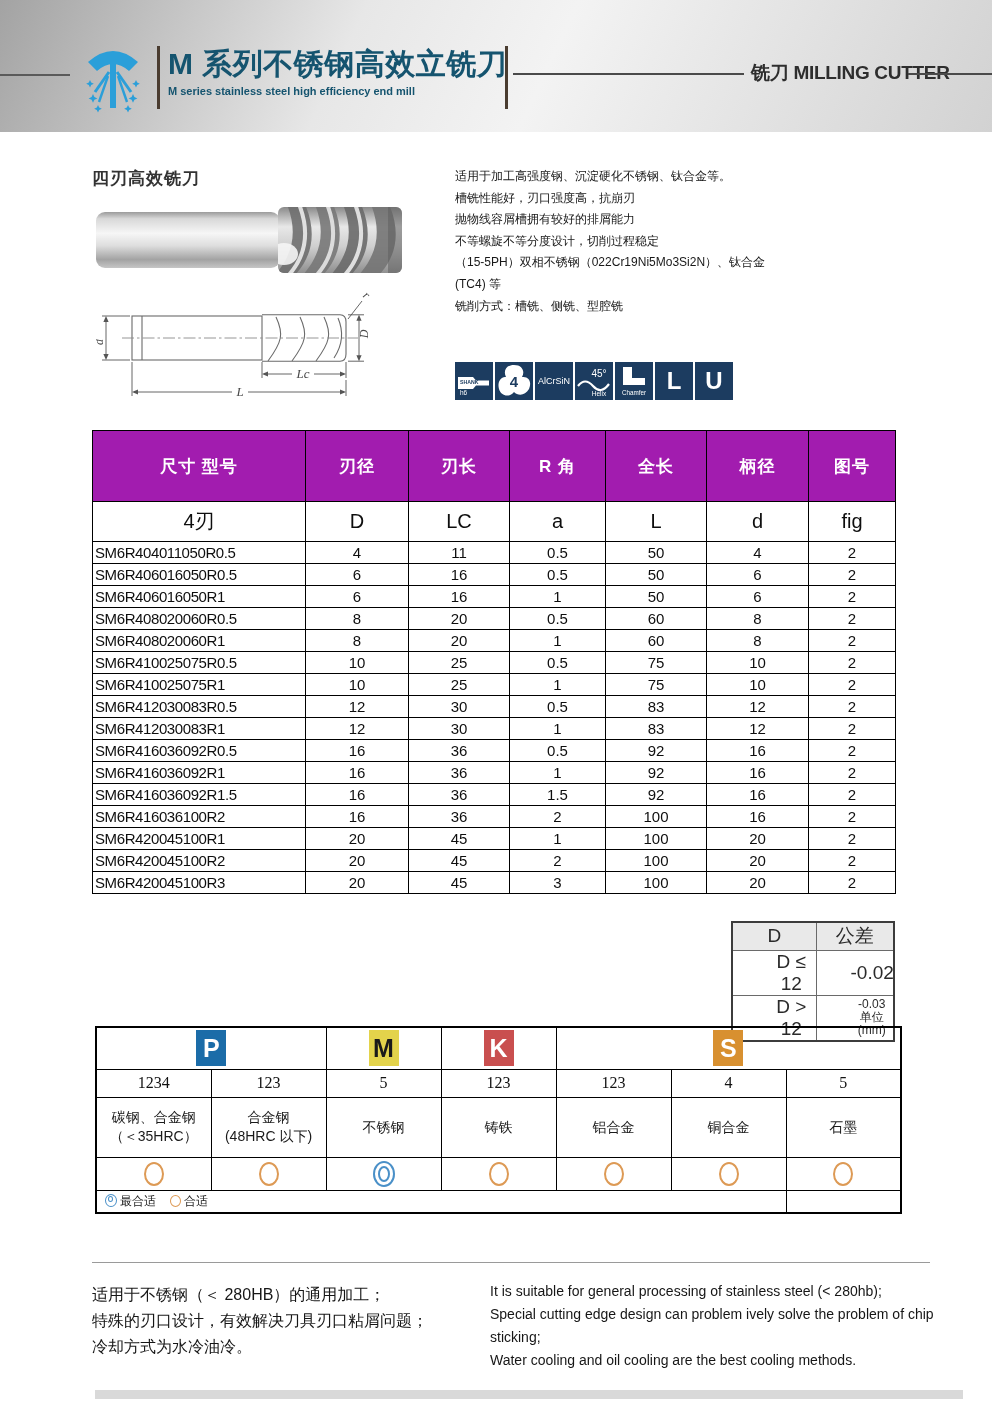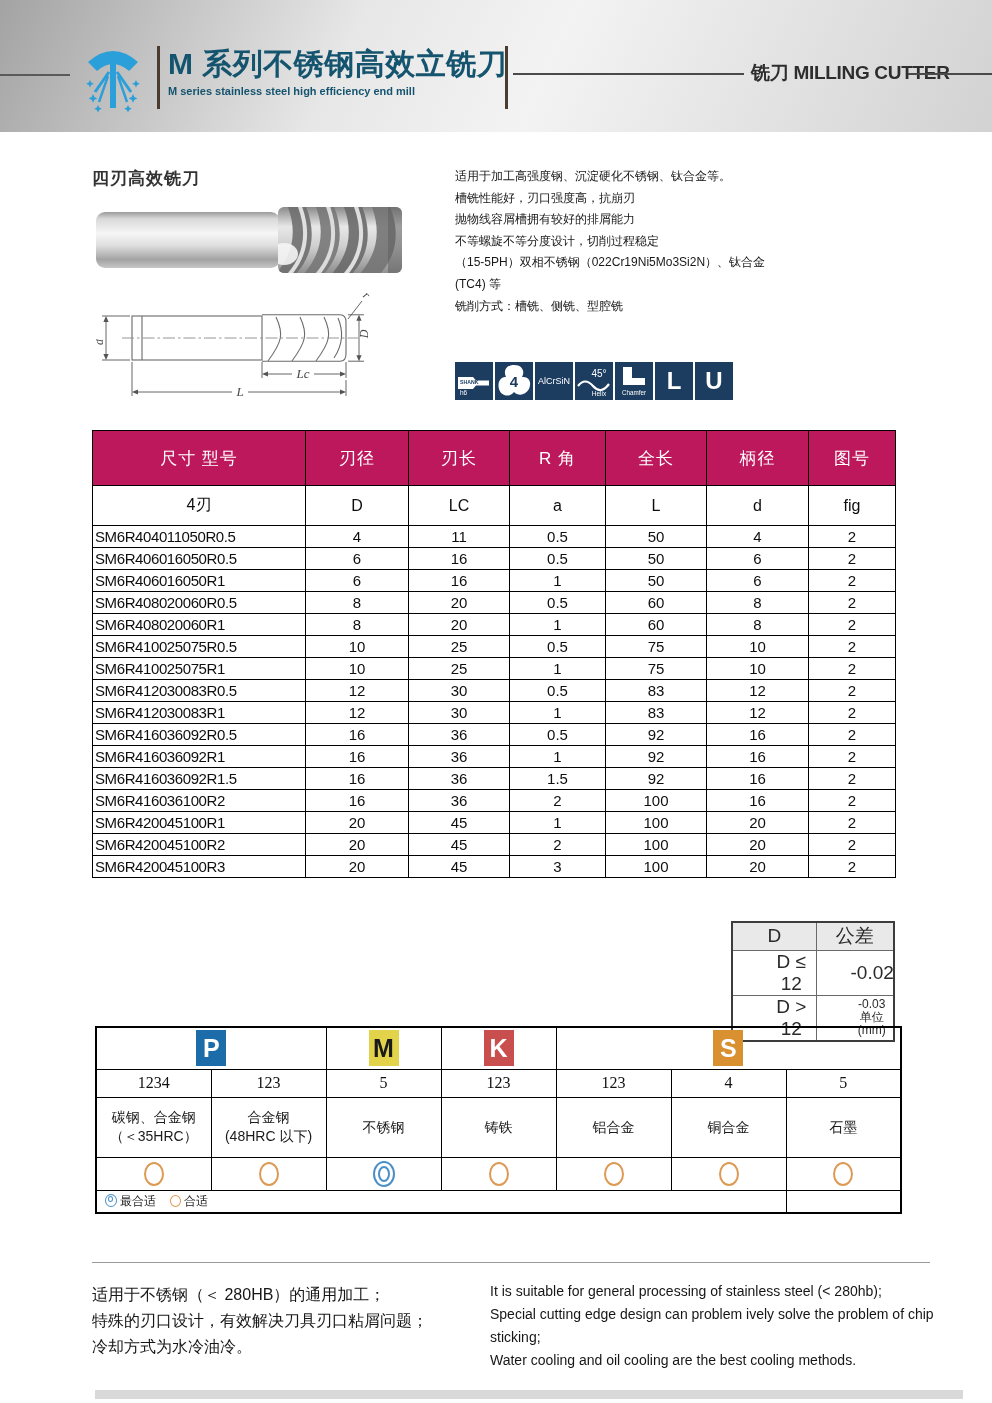--- a/index.html
+++ b/index.html
@@ -28,23 +28,23 @@
   .description { position:absolute; left:455px; top:166px; width:490px; font-size:12px; line-height:21.6px; color:#181818; }
   .badges { position:absolute; left:455px; top:362px; display:flex; gap:2px; }
   .badge { width:38px; height:38px; background:#1c3c60; color:#fff; position:relative; display:flex; align-items:center; justify-content:center; }
   .badge svg { width:38px; height:38px; display:block; }
   .badge .big-glyph { font-size:24px; font-weight:900; color:#fff; line-height:1; }
   .badge .coating-label { font-size:9px; font-weight:normal; color:#fff; }
 
   
   .spec-table { position:absolute; left:92px; top:430px; width:803px; border-collapse:collapse; table-layout:fixed; }
   .spec-table th, .spec-table td { border:1px solid #000; text-align:center; overflow:hidden; white-space:nowrap; }
-  .spec-table th { background:#be185d; color:#fff; font-size:17px; font-weight:400; height:55px; letter-spacing:1px; }
+  .spec-table th { background:#a21caf; color:#fff; font-size:17px; font-weight:700; height:71px; letter-spacing:1px; }
   .spec-table td { font-size:15px; color:#0e0e0e; height:22px; }
-  .spec-table tr.subhead td { font-size:16px; height:40px; }
+  .spec-table tr.subhead td { font-size:20px; height:40px; }
   .spec-table td.model { text-align:left; padding-left:2px; letter-spacing:-0.4px; }
 
   
   .tol-table { position:absolute; left:731px; top:921px; width:162px; border-collapse:collapse; table-layout:fixed; }
   .tol-table th, .tol-table td { border:1px solid #6a6a6a; text-align:center; color:#2a2a2a; }
   .tol-table { border:2px solid #3c3c3c; }
   .tol-table th { background:#e9e9e9; font-size:19px; font-weight:normal; height:28px; }
   .tol-table td { font-size:19px; height:30px; background:#fff;padding-left:34px; }
   .tol-table td .small-val { font-size:12px; line-height:13px; display:block; }
   .tol-table td .unit-note { font-size:12px; line-height:13px; display:block; }

